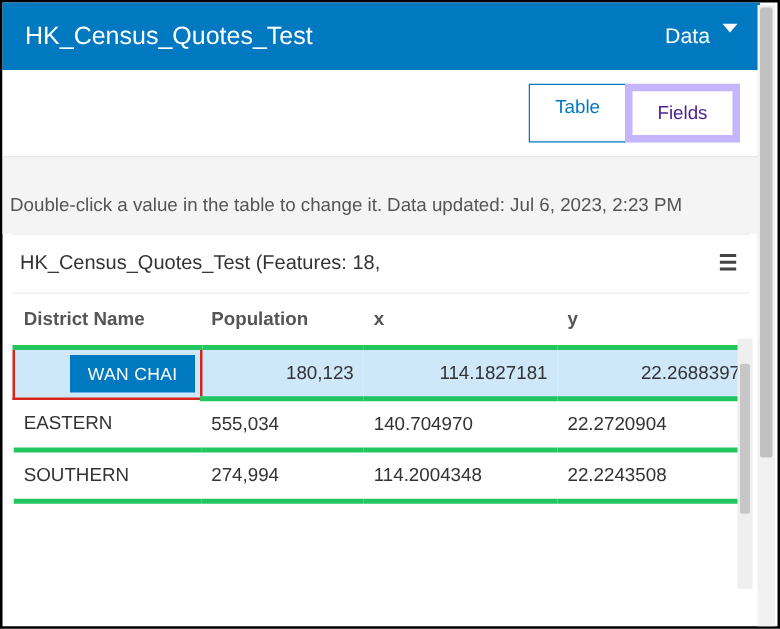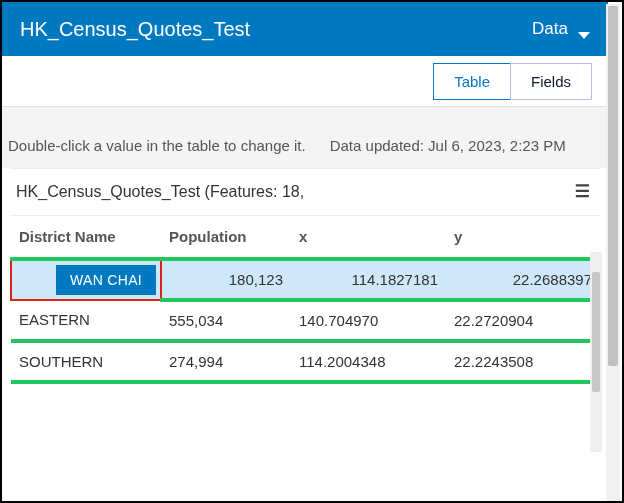--- a/index.html
+++ b/index.html
@@ -43,55 +43,55 @@
       display: flex;
       align-items: center;
       justify-content: space-between;
       padding: 0 18px;
       font-size: 20px;
       font-weight: 400;
     }
     .header .title { font-size: 20px; }
     .header .menu {
       display: flex;
-      align-items: flex-end;
+      align-items: flex-start;
       gap: 10px;
       font-size: 17px;
       cursor: pointer;
     }
     .tabs-row {
-      height: 51px;
+      height: 70px;
       display: flex;
       align-items: center;
       justify-content: flex-end;
       padding: 0 16px;
       border-bottom: 1px solid #e0e0e0;
       background: #fff;
     }
     .tab-group { display: flex; }
     .tab {
       padding: 9px 20px;
       font-size: 15px;
-      color: #0f172a;
-      border: 1px solid #c4b5fd;
+      color: #4c1d95;
+      border: 6px solid #c4b5fd;
       background: #fff;
       cursor: pointer;
     }
     .tab.active {
       border: 1px solid #0079c1;
       color: #0079c1;
     }
     .tab + .tab { margin-left: -1px; }
     .hint-row {
       background: #f4f4f4;
       padding: 30px 6px 14px 6px;
       font-size: 15px;
       color: #555;
       display: flex;
-      gap: 24px;
+      gap: 4px;
     }
     .table-panel {
       margin: 0 8px;
       background: #fff;
       border-top: 1px solid #eee;
     }
     .table-title {
       display: flex;
       justify-content: space-between;
       align-items: flex-start;

